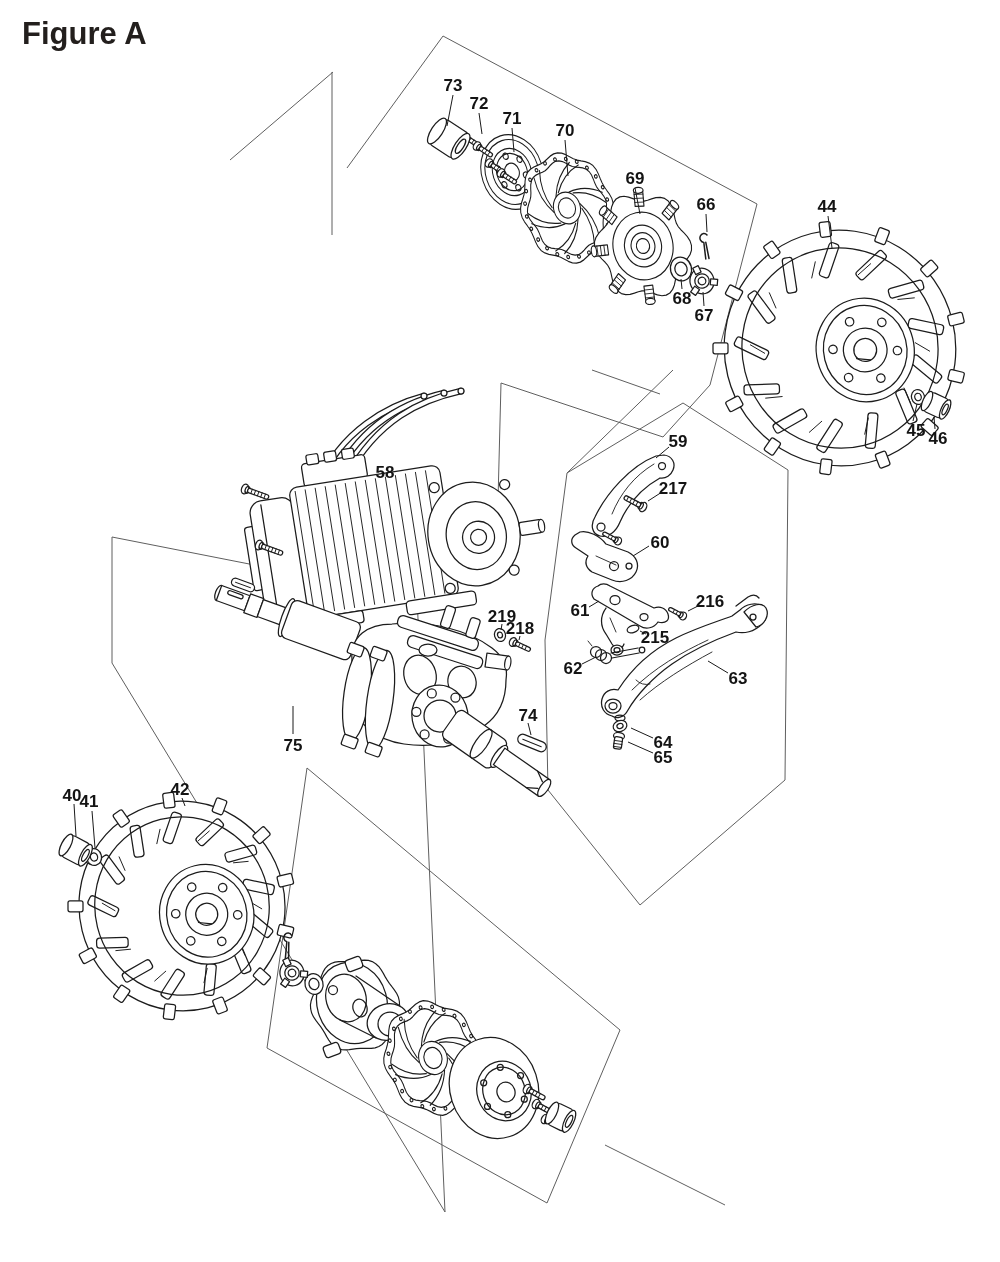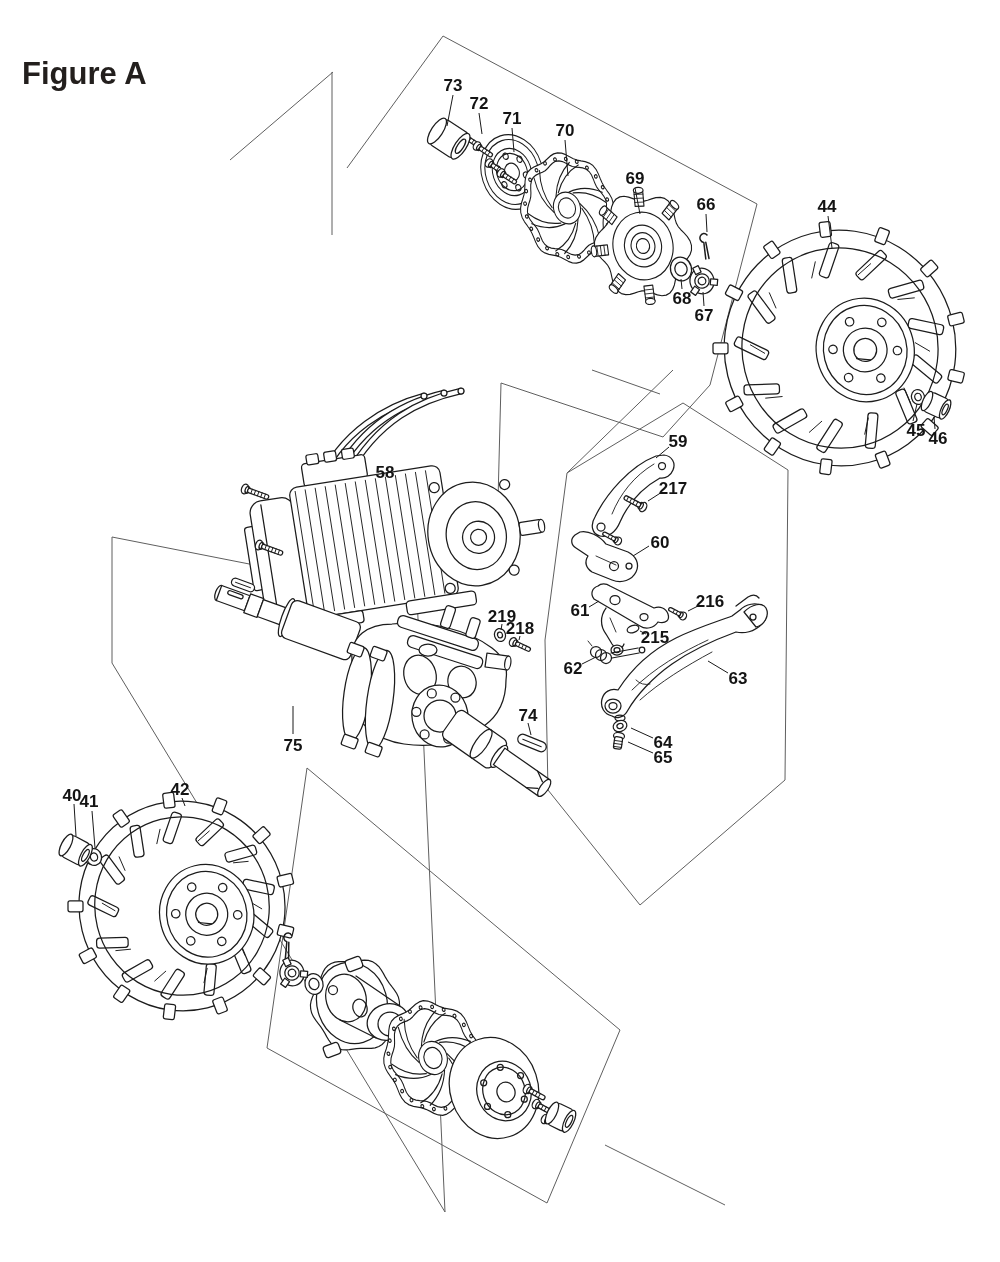--- a/index.html
+++ b/index.html
@@ -1,19 +1,19 @@
 <!DOCTYPE html>
 <html><head>
 <meta charset="utf-8">
 <style>
   html,body{margin:0;padding:0;background:#fff;}
   #stage{position:relative;width:1000px;height:1262px;background:#fff;overflow:hidden;
          font-family:"Liberation Sans",sans-serif;}
   #fig-title{position:absolute;left:22px;top:16px;font-size:31px;font-weight:800;
-             color:#231f1d;letter-spacing:0px;margin-top:40px;}
+             color:#231f1d;letter-spacing:0px;}
   svg{position:absolute;left:0;top:0;}
   .sh{stroke:#5f5f5f;stroke-width:1;fill:none;}
   .d {stroke:#1c1c1c;stroke-width:1.25;fill:none;stroke-linecap:round;stroke-linejoin:round;}
   .wf{stroke:#1c1c1c;stroke-width:1.25;fill:#ffffff;stroke-linecap:round;stroke-linejoin:round;}
   .thin{stroke-width:0.9;}
   .ldr{stroke:#1a1a1a;stroke-width:1;fill:none;}
   text.lbl{font-family:"Liberation Sans",sans-serif;font-size:17px;font-weight:700;
            fill:#141414;text-anchor:middle;}
 </style>
 </head>

